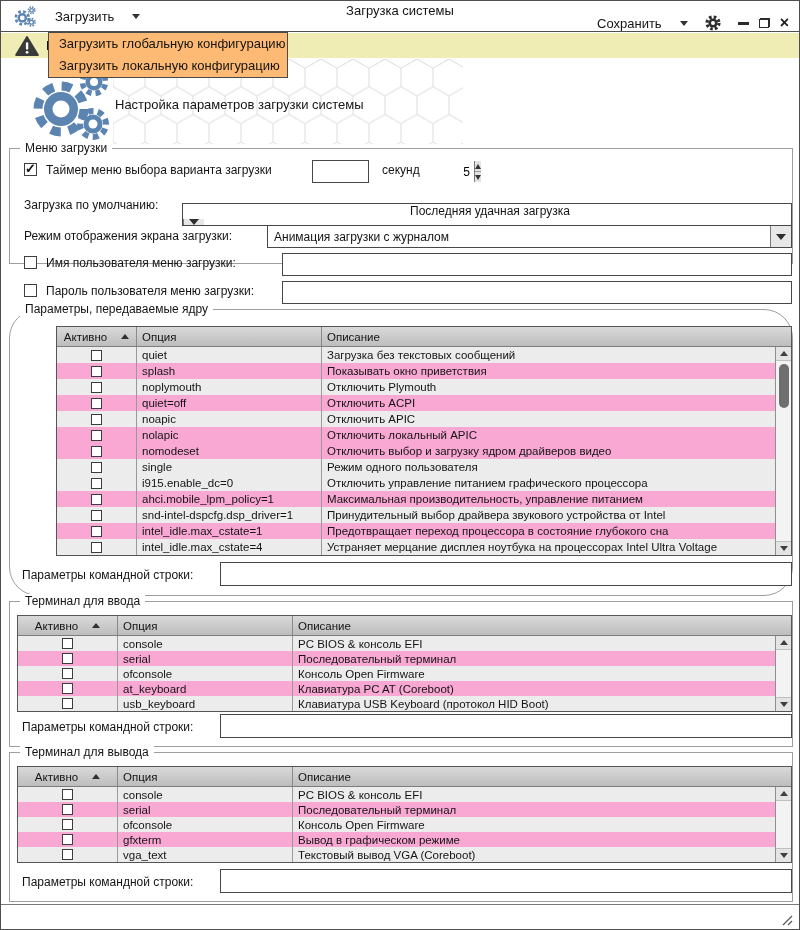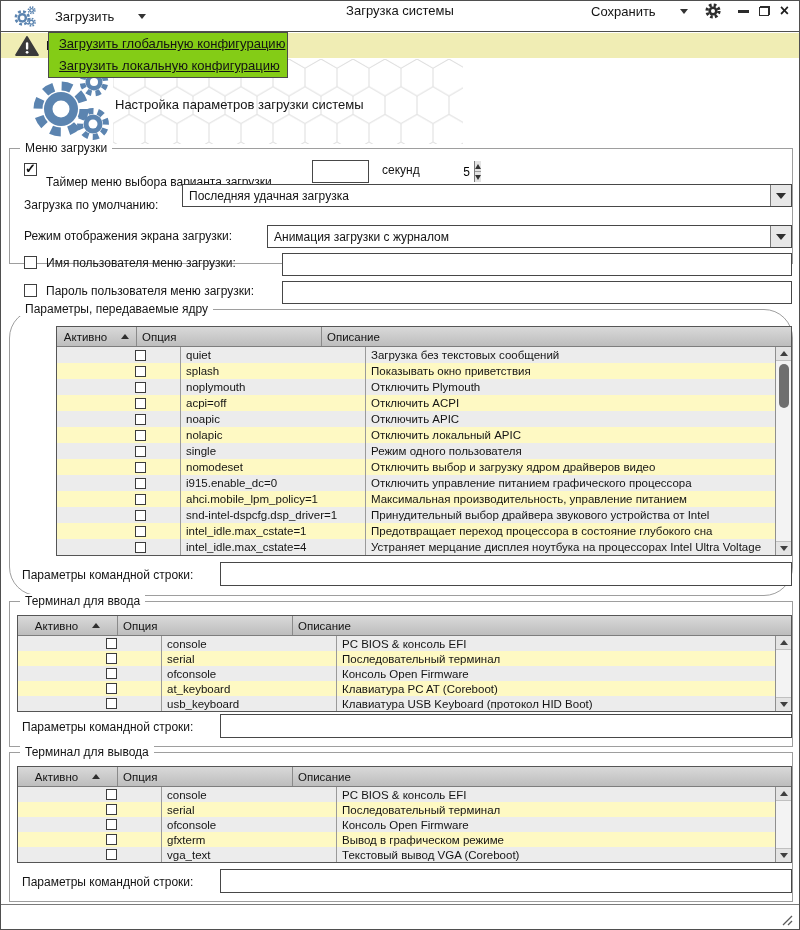--- a/index.html
+++ b/index.html
@@ -7,40 +7,40 @@
   body {
     width:800px; height:930px; position:relative; overflow:hidden;
     background:#fff; border:1px solid #4f4f4f;
     font-family:"Liberation Sans", sans-serif; font-size:12px; color:#141414;
   }
 
   
   .toolbar { position:absolute; top:0; left:0; right:0; height:31px;
     background:#fff; border-bottom:1px solid #4f4f4f; z-index:15; }
   .tb-left { position:absolute; left:10px; top:0; height:31px; display:flex; align-items:center; gap:18px; }
-  .tb-menu { display:flex; align-items:center; gap:24px; font-size:13px; cursor:default; }
+  .tb-menu { display:flex; align-items:center; gap:18px; font-size:13px; cursor:default; }
   .caret-down { width:0; height:0; border-left:4px solid transparent; border-right:4px solid transparent; border-top:5px solid #333; }
   .tb-title { position:absolute; left:50%; top:0; transform:translateX(-50%); height:18px;
     display:flex; align-items:center; font-size:13px; }
-  .tb-right { position:absolute; right:10px; top:0; height:20px; display:flex; align-items:center; gap:16px; }
+  .tb-right { position:absolute; right:10px; top:12px; height:20px; display:flex; align-items:center; gap:16px; }
   .winbtns { display:flex; align-items:center; gap:10px; }
   .btn-min { width:11px; height:3px; background:#2c2c2c; }
   .btn-max { width:11px; height:10px; position:relative; }
   .btn-max::before { content:""; position:absolute; right:0; top:0; width:8px; height:7px; border:1px solid #2c2c2c; background:#fff;}
   .btn-max::after { content:""; position:absolute; left:0; bottom:0; width:8px; height:7px; border:1px solid #2c2c2c; background:#fff;}
   .btn-close { font-size:16px; line-height:16px; color:#1d1d1d; font-weight:bold; }
 
   
   .warnbar { position:absolute; top:32px; left:0; right:0; height:25px;
     background:#f0edb4; display:flex; align-items:center; padding-left:14px; gap:7px; z-index:1; }
   .warn-text { font-size:12px; }
 
   
-  .menu-popup { position:absolute; top:31px; left:47px; width:240px; background:#84cc16;
-    border:1px solid #4a4a4a; z-index:30;text-decoration:underline; }
+  .menu-popup { position:absolute; top:31px; left:47px; width:240px; background:#fdba74;
+    border:1px solid #4a4a4a; z-index:30; }
   .menu-item { height:22px; line-height:22px; padding-left:10px; font-size:13px; white-space:nowrap; }
 
   
   .honeycomb { position:absolute; left:112px; top:58px; z-index:0; }
   .app-logo { position:absolute; left:20px; top:66px; z-index:2; }
   .header-title { position:absolute; left:114px; top:96px; font-size:13px; z-index:2; }
 
   
   .group { position:absolute; left:8px; width:784px; border:1px solid #9e9e9e; background:transparent; }
   .gtitle { position:absolute; top:-8px; left:10px; background:#fff; padding:0 5px; font-size:12px; white-space:nowrap; }
@@ -68,31 +68,31 @@
   .spin-up { border-bottom:1px solid #9a9a9a; }
   .tri-up-s { width:0; height:0; border-left:3.5px solid transparent; border-right:3.5px solid transparent; border-bottom:5px solid #333; }
   .tri-dn-s { width:0; height:0; border-left:3.5px solid transparent; border-right:3.5px solid transparent; border-top:5px solid #333; }
 
   
   .table { position:absolute; border:1px solid #555; background:#fff; display:flex; flex-direction:column; }
   .tbl-a { --cbw:80px; --optw:185px; --rh:16px; }
   .tbl-b { --cbw:100px; --optw:175px; --rh:15px; }
   .trow { display:flex; align-items:stretch; flex:none; }
   .thead { height:20px; background:linear-gradient(#d9d9d9,#bdbdbd); border-bottom:1px solid #7d7d7d; font-size:11.5px; }
-  .rows .trow { height:var(--rh);padding-left:44px; }
+  .rows .trow { height:var(--rh); }
   .tcell { display:flex; align-items:center; overflow:hidden; white-space:nowrap; font-size:11.5px; }
   .c-active { width:var(--cbw); flex:none; justify-content:center; border-right:1px solid #9a9a9a; }
   .c-option { width:var(--optw); flex:none; padding-left:5px; border-right:1px solid #9a9a9a; }
   .c-desc { flex:1; padding-left:5px; }
   .thead .tcell { border-right-color:#8a8a8a; }
   .sort-asc { width:0; height:0; border-left:4px solid transparent; border-right:4px solid transparent;
     border-bottom:5px solid #2f2f2f; margin-left:14px; }
   .tbody-wrap { flex:1; display:flex; align-items:stretch; }
   .rows { flex:1; display:flex; flex-direction:column; }
-  .r0 { background:#ececec; } .r1 { background:#fef9c3; }
+  .r0 { background:#ececec; } .r1 { background:#f9a8d4; }
   .tcheckbox { width:11px; height:11px; border:1px solid #3c3c3c; background:#fff; }
   .vscroll { width:16px; flex:none; border-left:1px solid #8f8f8f; background:#f3f3f3;
     display:flex; flex-direction:column; align-items:center; }
   .sbtn { width:100%; height:14px; background:#e4e4e4; flex:none; display:flex; align-items:center; justify-content:center; }
   .sbtn-down { margin-top:auto; border-top:1px solid #c0c0c0; }
   .sbtn-up { border-bottom:1px solid #c0c0c0; }
   .tri-up { width:0; height:0; border-left:4px solid transparent; border-right:4px solid transparent; border-bottom:5px solid #3f3f3f; }
   .tri-down { width:0; height:0; border-left:4px solid transparent; border-right:4px solid transparent; border-top:5px solid #3f3f3f; }
   .sthumb { width:10px; height:44px; background:#6f6f6f; border-radius:5px; margin-top:3px; flex:none; }
 
@@ -176,36 +176,36 @@
   <circle cx="73" cy="15" r="8.5" fill="#5b84b0"></circle>
     <circle cx="73" cy="15" r="4" fill="#fff"></circle>
   <circle cx="72" cy="57" r="9.5" fill="#5b84b0"></circle>
     <circle cx="72" cy="57" r="4.5" fill="#fff"></circle>
 </svg>
 <div class="header-title">Настройка параметров загрузки системы</div>
 
 <div class="group" id="g1">
   <span class="gtitle">Меню загрузки</span>
   <span class="cbx checked" style="left:14px; top:14px;"></span>
-  <span class="lbl" style="left:36px; top:14px;margin-top:12px;">Таймер меню выбора варианта загрузки</span>
+  <span class="lbl" style="left:36px; top:14px;">Таймер меню выбора варианта загрузки</span>
   <div class="spin" style="left:302px; top:11px;">
     <input class="spin-val" value="5" style="">
     <div class="spin-btns">
       <div class="spin-up">
           <span class="tri-up-s"></span>
         </div>
       <div class="spin-dn">
           <span class="tri-dn-s"></span>
         </div>
     </div>
   </div>
   <span class="lbl" style="left:372px; top:14px;">секунд</span>
 
   <span class="lbl" style="left:14px; top:49px;">Загрузка по умолчанию:</span>
-  <div class="combo" style="left:172px; top:35px; width:610px;">
+  <div class="combo" style="left:172px; top:54px; width:610px;flex-direction:column;">
     <span class="combo-text">Последняя удачная загрузка</span>
     <span class="combo-btn">
         <span class="combo-tri"></span>
       </span>
   </div>
 
   <span class="lbl" style="left:14px; top:80px;">Режим отображения экрана загрузки:</span>
   <div class="combo" style="left:257px; top:76px; width:525px;">
     <span class="combo-text">Анимация загрузки с журналом</span>
     <span class="combo-btn">
@@ -253,50 +253,50 @@
             <div class="tcell c-active">
               <div class="tcheckbox"></div>
             </div>
             <div class="tcell c-option">noplymouth</div>
             <div class="tcell c-desc">Отключить Plymouth</div>
           </div>
           <div class="trow r1">
             <div class="tcell c-active">
               <div class="tcheckbox"></div>
             </div>
-            <div class="tcell c-option">acpi=off</div>
+            <div class="tcell c-option">quiet=off</div>
             <div class="tcell c-desc">Отключить ACPI</div>
           </div>
           <div class="trow r0">
             <div class="tcell c-active">
               <div class="tcheckbox"></div>
             </div>
             <div class="tcell c-option">noapic</div>
             <div class="tcell c-desc">Отключить APIC</div>
           </div>
           <div class="trow r1">
             <div class="tcell c-active">
               <div class="tcheckbox"></div>
             </div>
             <div class="tcell c-option">nolapic</div>
             <div class="tcell c-desc">Отключить локальный APIC</div>
           </div>
+          <div class="trow r1">
+            <div class="tcell c-active">
+              <div class="tcheckbox"></div>
+            </div>
+            <div class="tcell c-option">nomodeset</div>
+            <div class="tcell c-desc">Отключить выбор и загрузку ядром драйверов видео</div>
+          </div>
           <div class="trow r0">
             <div class="tcell c-active">
               <div class="tcheckbox"></div>
             </div>
             <div class="tcell c-option">single</div>
             <div class="tcell c-desc">Режим одного пользователя</div>
-          </div>
-          <div class="trow r1">
-            <div class="tcell c-active">
-              <div class="tcheckbox"></div>
-            </div>
-            <div class="tcell c-option">nomodeset</div>
-            <div class="tcell c-desc">Отключить выбор и загрузку ядром драйверов видео</div>
           </div>
           <div class="trow r0">
             <div class="tcell c-active">
               <div class="tcheckbox"></div>
             </div>
             <div class="tcell c-option">i915.enable_dc=0</div>
             <div class="tcell c-desc">Отключить управление питанием графического процессора</div>
           </div>
           <div class="trow r1">
             <div class="tcell c-active">

